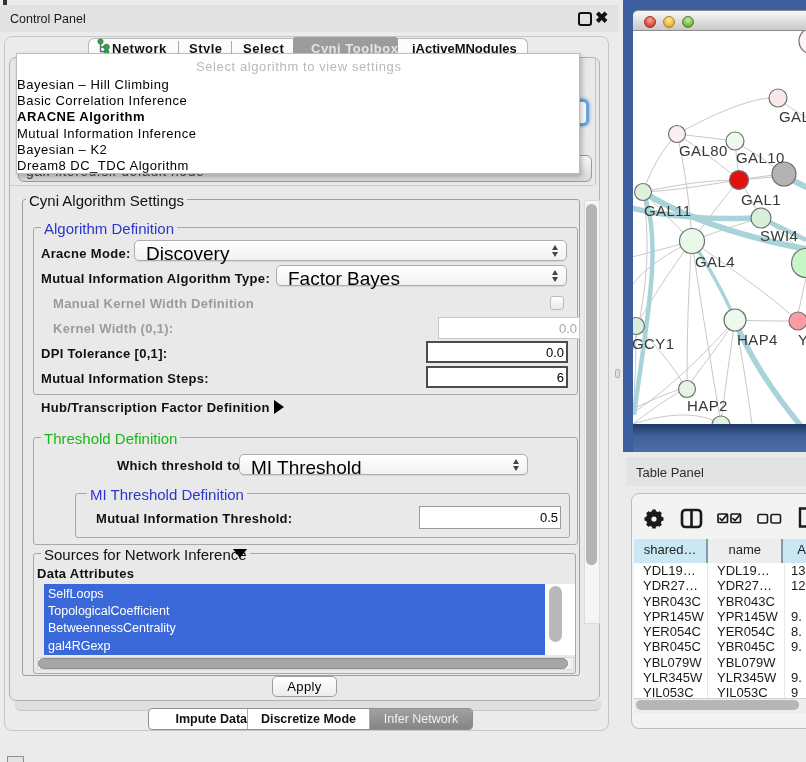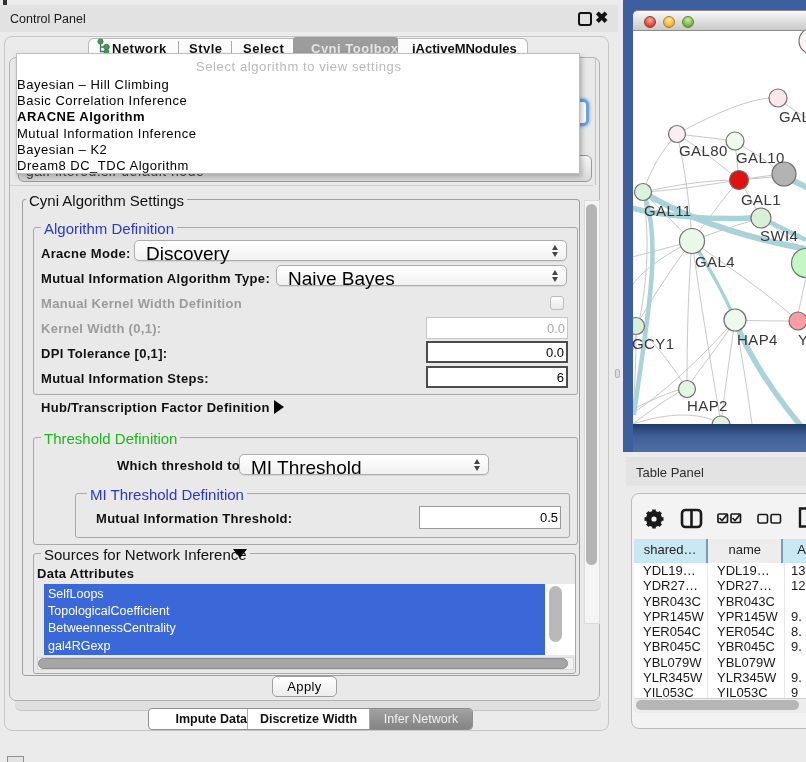--- a/index.html
+++ b/index.html
@@ -1,21 +1,21 @@
 <!DOCTYPE html>
 <html><head>
 <meta charset="utf-8">
 <style>
   * { margin:0; padding:0; box-sizing:border-box; }
   html,body { width:806px; height:762px; overflow:hidden; }
   body { font-family:"Liberation Sans", sans-serif; background:#ebebeb; position:relative; }
   .abs { position:absolute; }
   .b { font-weight:bold; }
   .lbl { font-weight:bold; font-size:13px; letter-spacing:.3px; color:#111; white-space:nowrap; }
-  .dis { color:#9b9b9b; }
+  .dis { color:#9b9b9b;margin-left:12px; }
   .gtitle { position:absolute; top:-8px; background:#e9e9e9; padding:0 3px; font-size:15px; white-space:nowrap; }
   .combo { position:absolute; background:linear-gradient(#ffffff,#f1f1f1); border:1px solid #adadad; border-radius:5px; box-shadow:0 1px 1px rgba(0,0,0,.08); }
   .combo .ctext { position:absolute; left:11px; top:2px; font-size:19px; color:#000; }
   .spin { position:absolute; right:7px; top:50%; width:7px; height:12px; margin-top:-6px; }
   .spin:before { content:""; position:absolute; left:0; top:0; border-left:3.5px solid transparent; border-right:3.5px solid transparent; border-bottom:5px solid #444; }
   .spin:after { content:""; position:absolute; left:0; bottom:0; border-left:3.5px solid transparent; border-right:3.5px solid transparent; border-top:5px solid #444; }
   .tfield { position:absolute; background:#fff; font-size:13px; text-align:right; padding-right:2px; }
 </style>
 </head>
 <body>
@@ -78,40 +78,40 @@
 <div class="abs" style="left:33px;top:227px;width:545px;height:168px;border:1px solid #a8a8a8;border-radius:3px;">
   <div class="gtitle" style="left:7px;color:#2b36cf;">Algorithm Definition</div>
 </div>
 <div class="abs lbl" style="left:41px;top:246px;">Aracne Mode:</div>
 <div class="combo" style="left:134px;top:240px;width:433px;height:21px;">
     <span class="ctext">Discovery</span>
     <span class="spin"></span>
   </div>
 <div class="abs lbl" style="left:41px;top:271px;">Mutual Information Algorithm Type:</div>
 <div class="combo" style="left:276px;top:265px;width:291px;height:21px;">
-    <span class="ctext">Naive Bayes</span>
+    <span class="ctext">Factor Bayes</span>
     <span class="spin"></span>
   </div>
 <div class="abs lbl dis" style="left:41px;top:296px;">Manual Kernel Width Definition</div>
 <div class="abs" style="left:550px;top:296px;width:14px;height:14px;border:1px solid #bcbcbc;border-radius:3px;background:linear-gradient(#fdfdfd,#e9e9e9);"></div>
 <div class="abs lbl dis" style="left:41px;top:321px;">Kernel Width (0,1):</div>
 <div class="tfield dis" style="left:426px;top:317px;width:142px;height:22px;border:1px solid #c6c6c6;line-height:21px;color:#a8a8a8;">0.0</div>
 <div class="abs lbl" style="left:41px;top:346px;">DPI Tolerance [0,1]:</div>
 <div class="tfield" style="left:426px;top:341px;width:142px;height:22px;border:2px solid #4c4c4c;line-height:19px;">0.0</div>
 <div class="abs lbl" style="left:41px;top:371px;">Mutual Information Steps:</div>
 <div class="tfield" style="left:426px;top:366px;width:142px;height:22px;border:2px solid #4c4c4c;line-height:19px;">6</div>
 
 <div class="abs lbl" style="left:41px;top:400px;font-size:13px;">Hub/Transcription Factor Definition</div>
 <div class="abs" style="left:274px;top:400px;width:0;height:0;border-top:7px solid transparent;border-bottom:7px solid transparent;border-left:10px solid #000;"></div>
 
 <div class="abs" style="left:33px;top:437px;width:545px;height:108px;border:1px solid #a8a8a8;border-radius:3px;">
   <div class="gtitle" style="left:7px;color:#18b918;">Threshold Definition</div>
 </div>
 <div class="abs lbl" style="left:81px;top:458px;margin-left:36px;">Which threshold to use:</div>
-<div class="combo" style="left:239px;top:454px;width:250px;height:21px;">
+<div class="combo" style="left:239px;top:454px;width:289px;height:21px;">
     <span class="ctext">MI Threshold</span>
     <span class="spin"></span>
   </div>
 
 <div class="abs" style="left:75px;top:493px;width:495px;height:45px;border:1px solid #a8a8a8;border-radius:3px;">
   <div class="gtitle" style="left:11px;color:#2b36cf;background:#e9e9e9;">MI Threshold Definition</div>
 </div>
 <div class="abs lbl" style="left:96px;top:511px;">Mutual Information Threshold:</div>
 <div class="tfield" style="left:419px;top:506px;width:142px;height:23px;border:1px solid #9a9a9a;line-height:22px;">0.5</div>
 
@@ -126,21 +126,21 @@
 <div class="abs" style="left:48px;top:586px;font-size:12.5px;color:#fff;line-height:17.2px;">SelfLoops<br>TopologicalCoefficient<br>BetweennessCentrality<br>gal4RGexp</div>
 <div class="abs" style="left:549px;top:586px;width:13px;height:56px;background:#b9b9b9;border-radius:7px;"></div>
 
 <div class="abs" style="left:37px;top:657px;width:537px;height:13px;background:#f2f2f2;border:1px solid #d8d8d8;"></div>
 <div class="abs" style="left:38px;top:658px;width:530px;height:11px;background:#a6a6a6;border:1px solid #8e8e8e;border-radius:6px;"></div>
 
 <div class="abs" style="left:272px;top:676px;width:65px;height:21px;background:linear-gradient(#ffffff,#ececec);border:1px solid #9f9f9f;border-radius:5px;text-align:center;line-height:20px;font-size:13px;letter-spacing:.4px;color:#000;">Apply</div>
 
 <div class="abs" style="left:148px;top:708px;width:325px;height:22px;background:#fff;border:1px solid #8f8f8f;border-radius:4px;overflow:hidden;display:flex;">
   <div style="width:99px;text-align:right;line-height:21px;font-size:12.5px;font-weight:bold;color:#111;border-right:1px solid #aaa;">Impute Data</div>
-  <div style="width:122px;text-align:center;line-height:21px;font-size:12.5px;font-weight:bold;color:#111;border-right:1px solid #aaa;">Discretize Width</div>
+  <div style="width:122px;text-align:center;line-height:21px;font-size:12.5px;font-weight:bold;color:#111;border-right:1px solid #aaa;">Discretize Mode</div>
   <div style="flex:1;text-align:center;line-height:21px;font-size:12.5px;color:#efefef;background:linear-gradient(#a2a2a2,#848484);">Infer Network</div>
 </div>
 
 <div class="abs" style="left:584px;top:200px;width:16px;height:424px;background:#f5f5f5;border:1px solid #dcdcdc;"></div>
 <div class="abs" style="left:586px;top:204px;width:11px;height:361px;background:#b4b4b4;border-radius:6px;"></div>
 
 <div class="abs" style="left:7px;top:756px;width:17px;height:14px;background:#e3e3e3;border:1px solid #8f8f8f;"></div>
 
 <div class="abs" style="left:615px;top:369px;width:5px;height:9px;border:1px solid #b0b0b0;border-radius:2px;background:#dedede;"></div>
 

